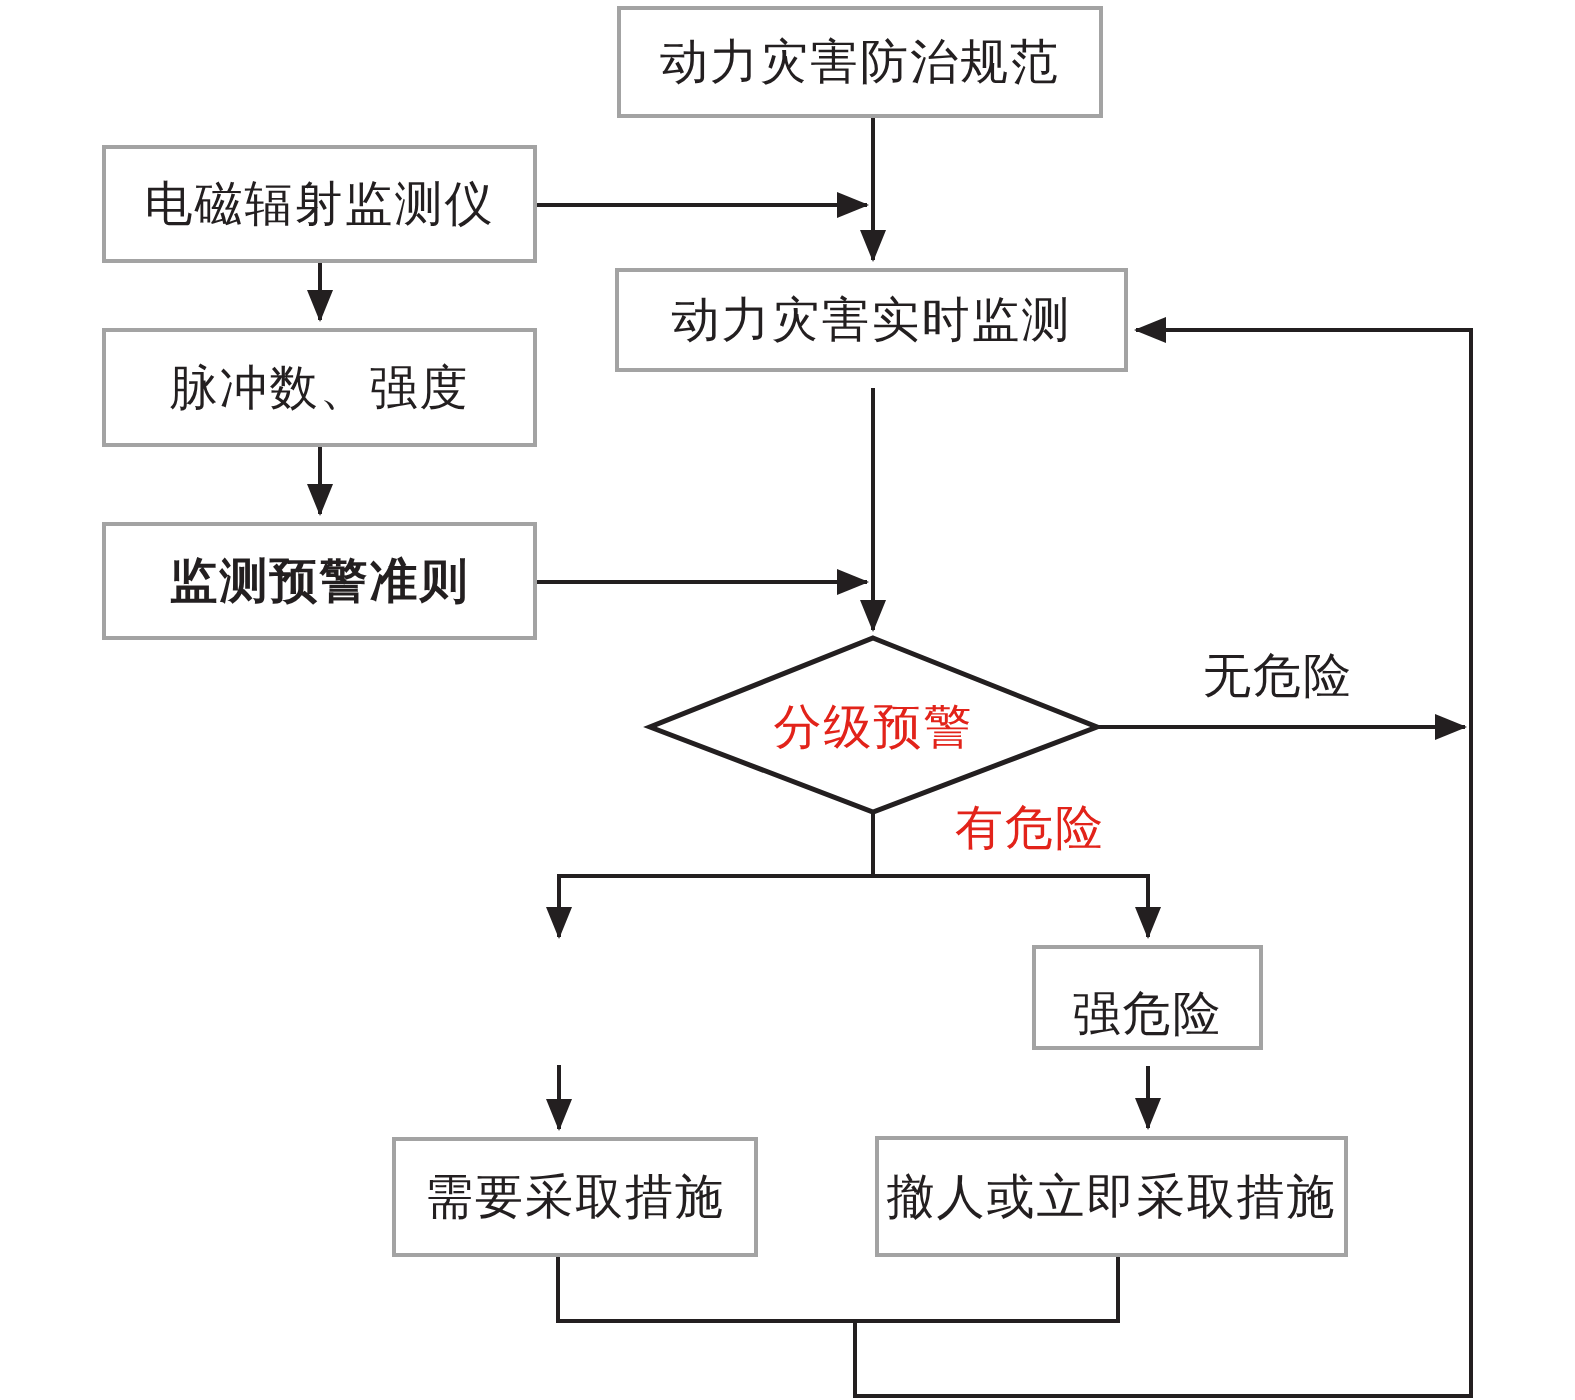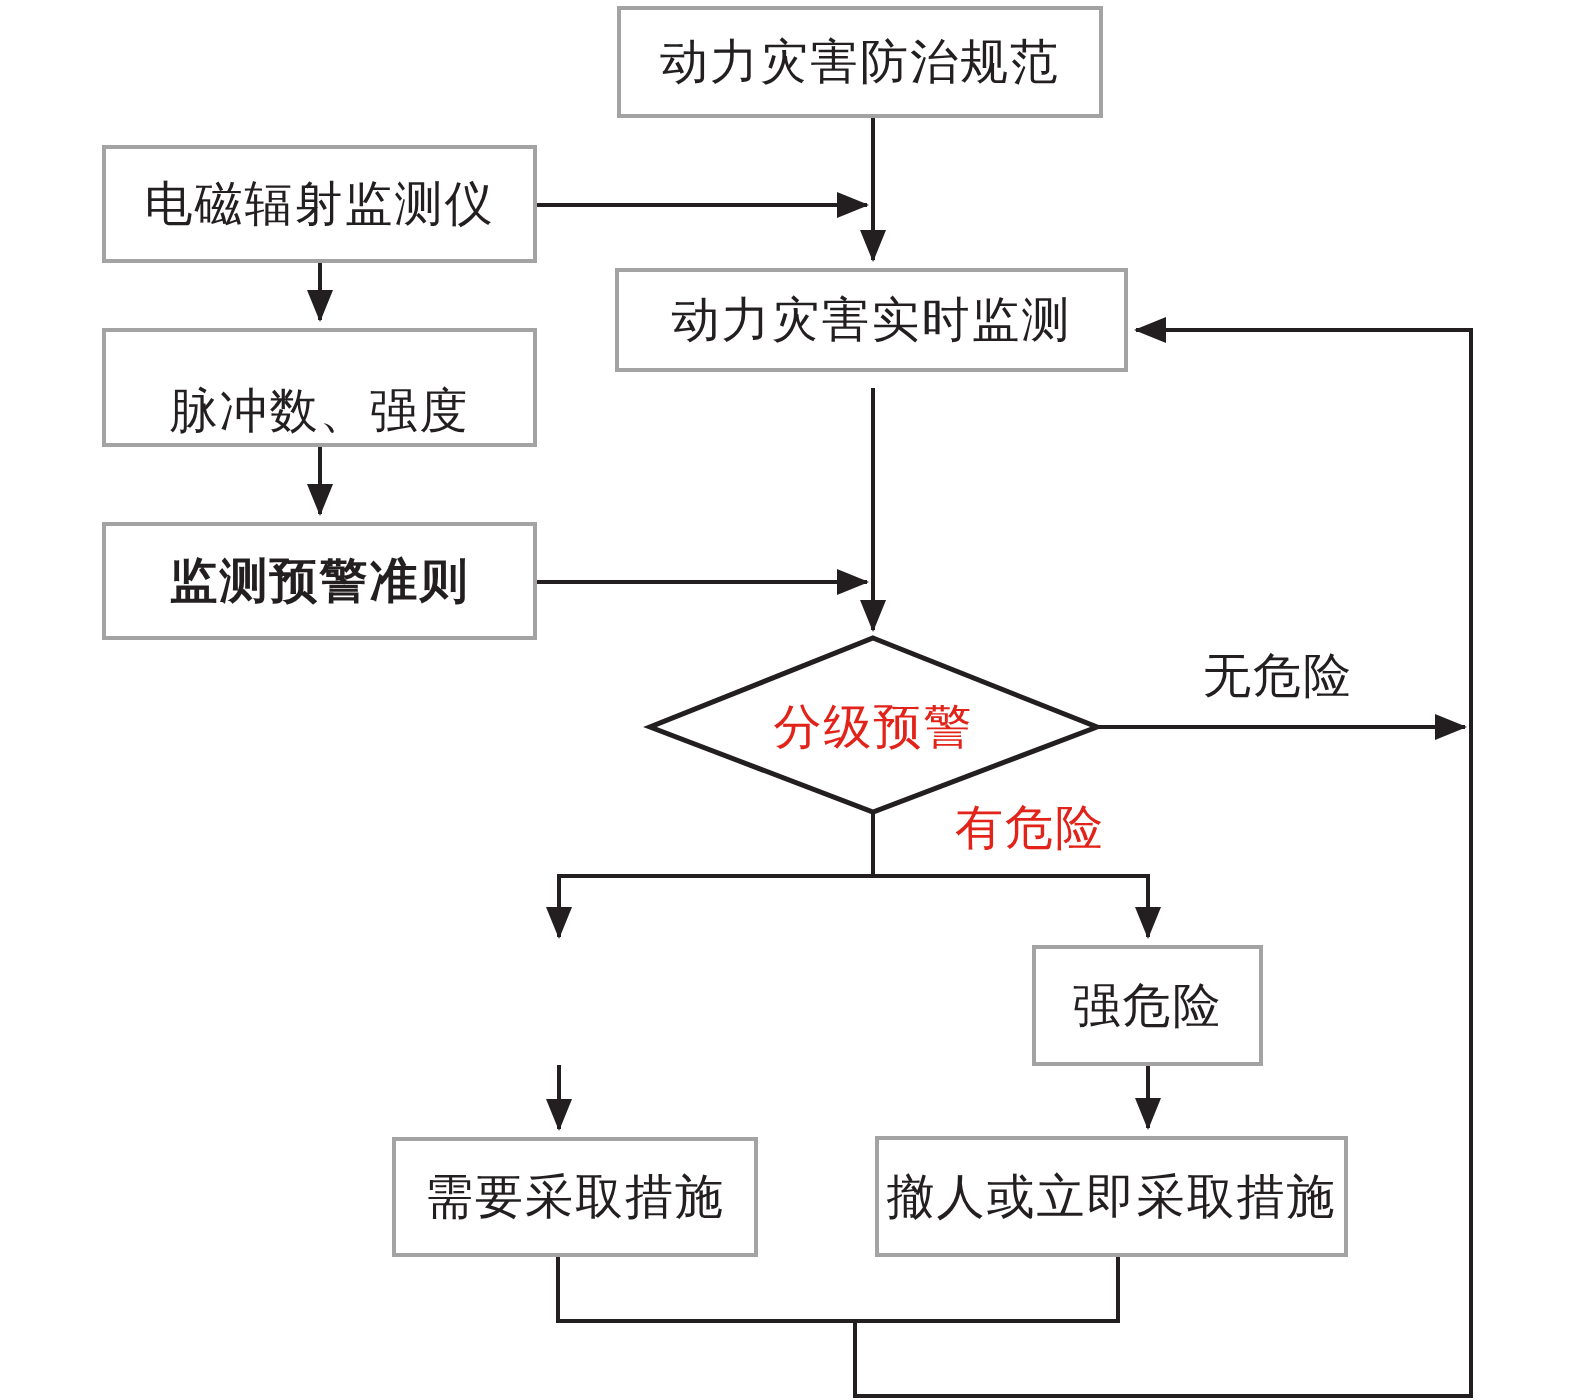--- a/index.html
+++ b/index.html
@@ -59,25 +59,25 @@
     align-items: center;
     justify-content: center;
     font-size: 48px;
     letter-spacing: 2px;
     white-space: nowrap;
     z-index: 3;
   }
   
   .n-spec      { left: 617px; top: 6px;    width: 486px; height: 112px; }
   .n-device    { left: 102px; top: 145px;  width: 435px; height: 118px; }
-  .n-pulse     { left: 102px; top: 328px;  width: 435px; height: 119px; align-items: flex-end; }
+  .n-pulse     { left: 102px; top: 328px;  width: 435px; height: 119px; }
   .n-criteria  { left: 102px; top: 522px;  width: 435px; height: 118px; font-weight: bold; }
   .n-realtime  { left: 615px; top: 268px;  width: 513px; height: 104px; }
   .n-weak      { left: 443px; top: 945px;  width: 232px; height: 120px; }
-  .n-strong    { left: 1032px; top: 945px; width: 231px; height: 121px; }
+  .n-strong    { left: 1032px; top: 945px; width: 231px; height: 105px; align-items: flex-end; }
   .n-measures  { left: 377px; top: 1137px; width: 366px; height: 120px; margin-left: 15px; }
   .n-evacuate  { left: 875px; top: 1136px; width: 473px; height: 121px; }
   .l-nodanger  { left: 1128px; top: 648px; width: 300px; height: 56px; }
   .l-hasdanger { left: 930px;  top: 800px; width: 200px; height: 56px; }
 </style>
 </head>
 <body>
 
 <div class="canvas">
 

